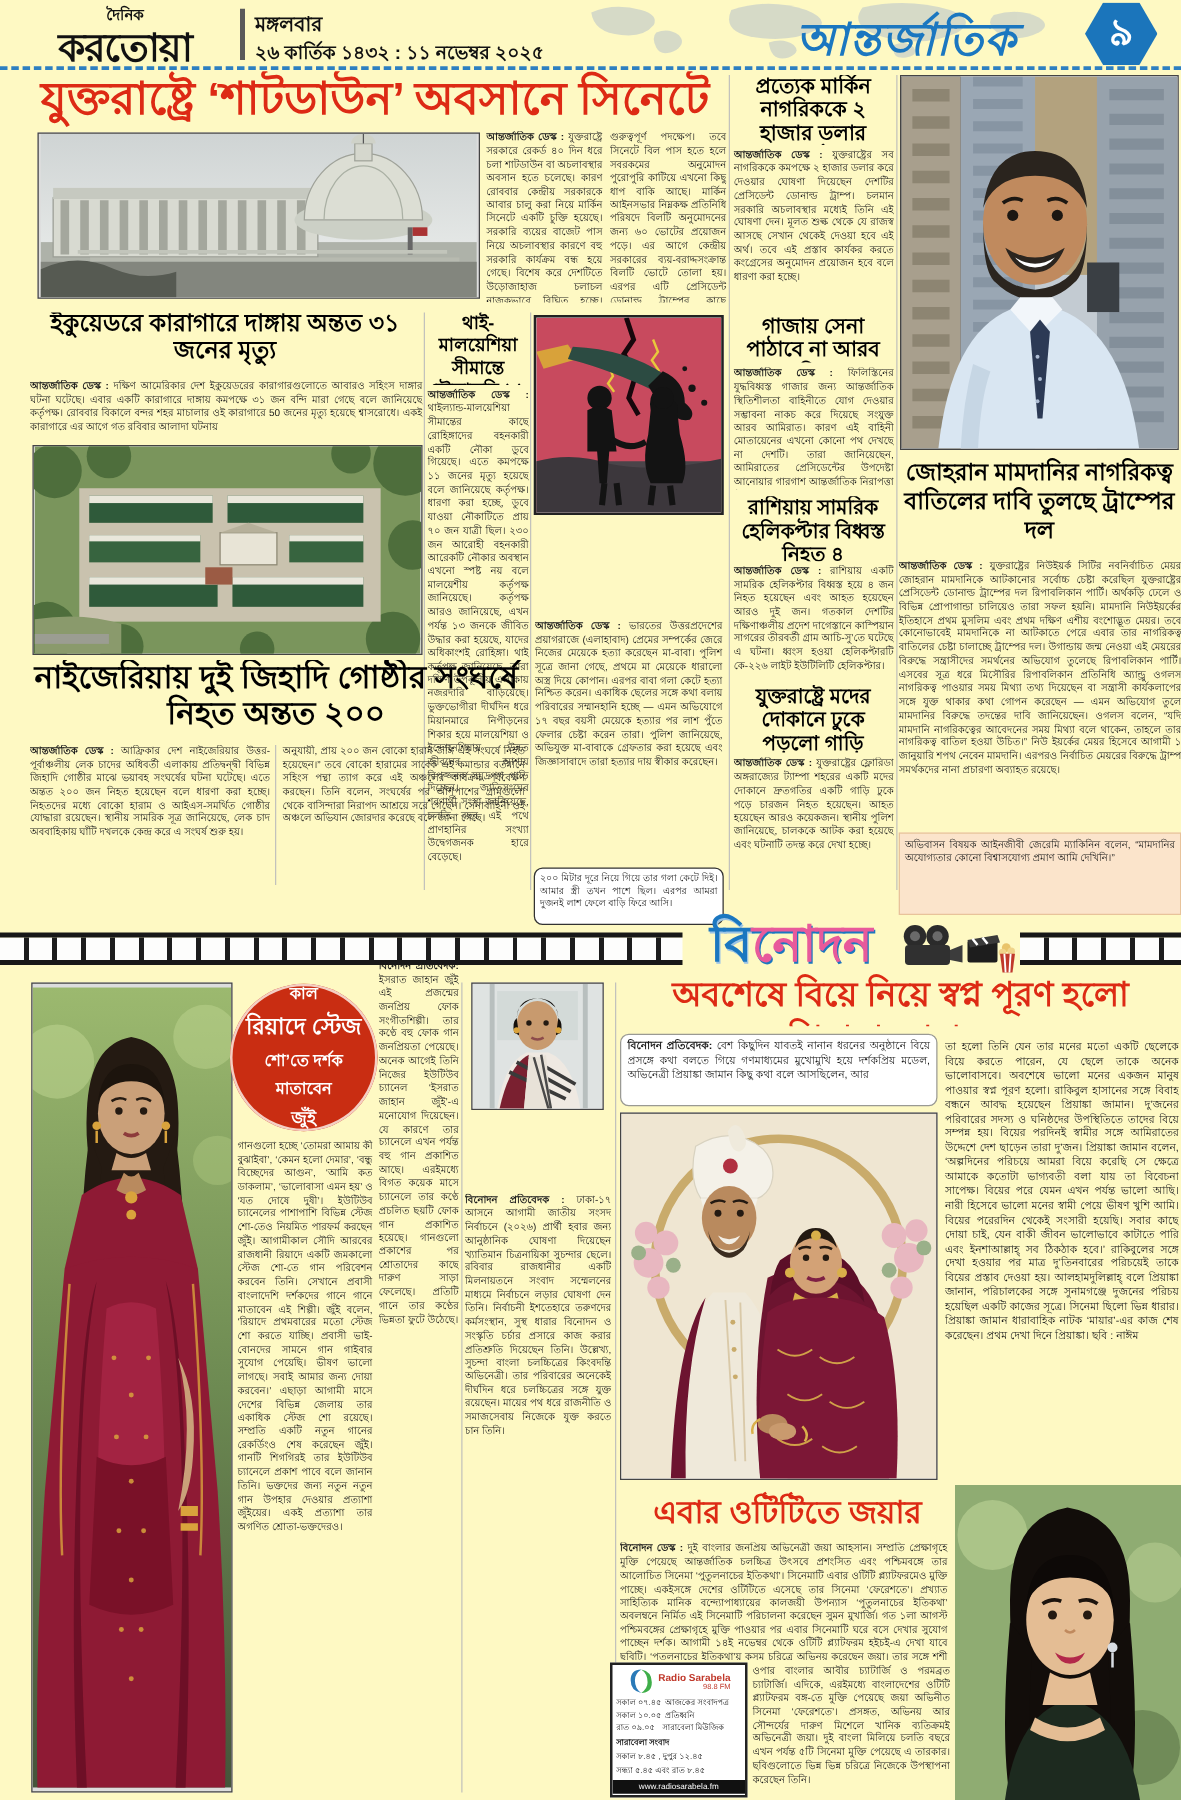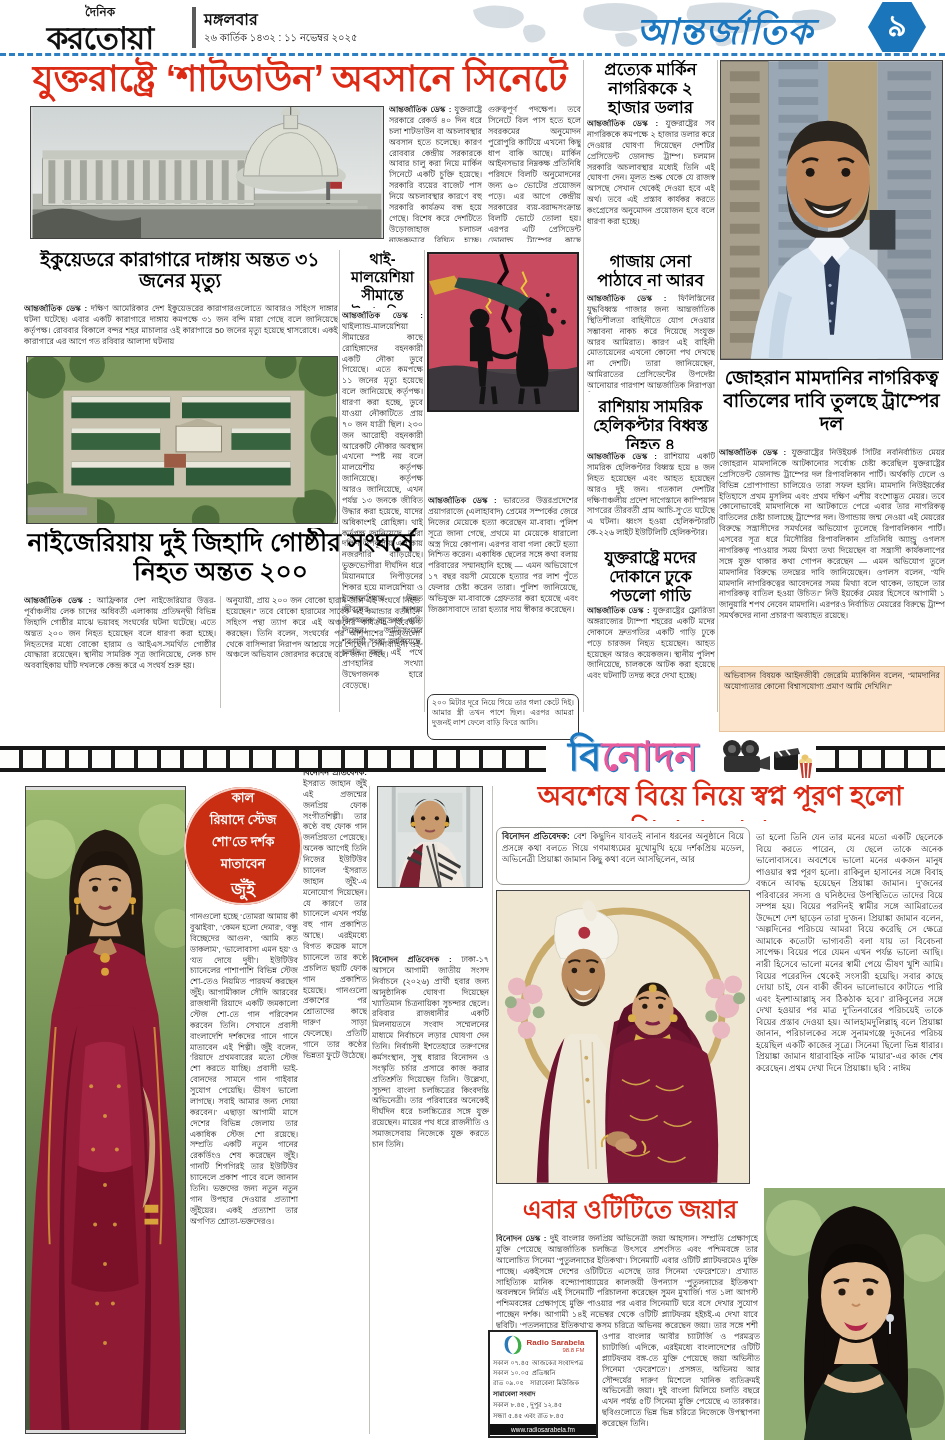--- a/index.html
+++ b/index.html
@@ -1,20 +1,20 @@
 <!DOCTYPE html>
 <html><head>
 <meta charset="utf-8">
 <style>
   * { margin:0; padding:0; box-sizing:border-box; }
   html,body { background:#e8e8e4; }
   body { font-family:"Liberation Sans", sans-serif; }
   #page {
     position:relative; width:945px; height:1440px; margin:0 auto;
-    background:#ffffff; overflow:hidden; color:#111;
+    background:#fef9c3; overflow:hidden; color:#111;
   }
   .abs { position:absolute; }
   .body-text {
     font-size:8px; line-height:1.36; text-align:justify; overflow:hidden; color:#1a1a1a;
   }
   .body-text b { font-weight:800; }
   .hl { font-weight:800; text-align:center; color:#000; overflow:hidden; }
   .hl-red { color:#dd2a14; }
   .vline { width:1px; background:#c2c2bc; }
   .photo { border:1px solid #444; background:#ddd; overflow:hidden; }
@@ -48,21 +48,21 @@
 <body>
 
 <div id="page">
 
   <div class="abs" style="left:14px;top:3px;width:172px;text-align:center;">
     <div style="font-size:12px;font-weight:900;">দৈনিক</div>
     <div class="masthead-name">করতোয়া</div>
   </div>
   <div class="abs" style="left:192px;top:7px;width:4px;height:41px;background:#5a5a5a;"></div>
   <div class="abs" style="left:204px;top:7px;font-size:16px;font-weight:800;">মঙ্গলবার</div>
-  <div class="abs" style="left:204px;top:30px;font-size:10px;font-weight:400;text-align:center;">২৬ কার্তিক ১৪৩২ : ১১ নভেম্বর ২০২৫</div>
+  <div class="abs" style="left:204px;top:30px;font-size:15px;font-weight:700;text-align:center;">২৬ কার্তিক ১৪৩২ : ১১ নভেম্বর ২০২৫</div>
 
   <div class="abs" style="left:465px;top:0;width:400px;height:52px;">
     <svg viewBox="0 0 400 52" style="width:100%;height:100%;">
       <g fill="#b6c2cc" opacity="0.55">
         <path d="M8,10 q18,-8 40,-2 q14,4 10,12 q-8,10 -26,8 q-22,-2 -24,-18z"></path>
         <path d="M60,26 q10,-4 18,2 q6,6 -2,12 q-12,6 -16,-2 q-4,-8 0,-12z"></path>
         <path d="M120,8 q30,-10 60,0 q20,8 8,16 q-20,10 -48,6 q-28,-4 -20,-22z"></path>
         <path d="M150,34 q12,-4 20,2 q6,6 -4,10 q-14,4 -16,-12z"></path>
         <path d="M225,6 q36,-8 70,2 q22,8 6,18 q-26,12 -58,4 q-30,-8 -18,-24z"></path>
         <path d="M250,36 q10,-4 16,2 q4,6 -6,8 q-12,2 -10,-10z"></path>
@@ -343,24 +343,24 @@
           <circle cx="88" cy="520" r="2"></circle>
           <circle cx="80" cy="560" r="2"></circle>
       </g>
       <path d="M118,300 q16,30 12,80 q-2,30 -12,44 q14,-70 0,-124z" fill="#caa079"></path>
       <path d="M120,420 l14,0 l0,8 l-14,0 z M120,434 l14,0 l0,6 l-14,0 z" fill="#d9a33c"></path>
     </svg>
   </div>
 
   <div class="abs badge-circle" style="left:184px;top:787px;width:118px;height:118px;">
     <div style="font-size:13px;">কাল</div>
-    <div style="font-size:13px;">রিয়াদে স্টেজ</div>
+    <div style="font-size:18px;">রিয়াদে স্টেজ</div>
     <div style="font-size:13px;">শো’তে দর্শক</div>
     <div style="font-size:13px;">মাতাবেন</div>
-    <div style="font-size:17px;">জুঁই</div>
+    <div style="font-size:14px;">জুঁই</div>
   </div>
 
   <p class="body-text abs" style="left:303px;top:768px;width:64px;height:647px;">
     <b>বিনোদন প্রতিবেদক:</b>
     <span>ইসরাত জাহান জুঁই এই প্রজন্মের জনপ্রিয় ফোক সংগীতশিল্পী। তার কণ্ঠে বহু ফোক গান জনপ্রিয়তা পেয়েছে। অনেক আগেই তিনি নিজের ইউটিউব চ্যানেল ‘ইসরাত জাহান জুঁই’-এ মনোযোগ দিয়েছেন। যে কারণে তার চ্যানেলে এখন পর্যন্ত বহু গান প্রকাশিত আছে। এরইমধ্যে বিগত কয়েক মাসে চ্যানেলে তার কণ্ঠে প্রচলিত ছয়টি ফোক গান প্রকাশিত হয়েছে। গানগুলো প্রকাশের পর শ্রোতাদের কাছে দারুণ সাড়া ফেলেছে। প্রতিটি গানে তার কণ্ঠের ভিন্নতা ফুটে উঠেছে।</span>
   </p>
   <p class="body-text abs" style="left:190px;top:912px;width:108px;height:522px;">গানগুলো হচ্ছে ‘তোমরা আমায় কী বুঝাইবা’, ‘কেমন হলো দেমার’, ‘বন্ধু বিচ্ছেদের আগুন’, ‘আমি কত ডাকলাম’, ‘ভালোবাসা এমন হয়’ ও ‘যত দোষে দুষী’। ইউটিউব চ্যানেলের পাশাপাশি বিভিন্ন স্টেজ শো-তেও নিয়মিত পারফর্ম করছেন জুঁই। আগামীকাল সৌদি আরবের রাজধানী রিয়াদে একটি জমকালো স্টেজ শো-তে গান পরিবেশন করবেন তিনি। সেখানে প্রবাসী বাংলাদেশি দর্শকদের গানে গানে মাতাবেন এই শিল্পী। জুঁই বলেন, ‘রিয়াদে প্রথমবারের মতো স্টেজ শো করতে যাচ্ছি। প্রবাসী ভাই-বোনদের সামনে গান গাইবার সুযোগ পেয়েছি। ভীষণ ভালো লাগছে। সবাই আমার জন্য দোয়া করবেন।’ এছাড়া আগামী মাসে দেশের বিভিন্ন জেলায় তার একাধিক স্টেজ শো রয়েছে। সম্প্রতি একটি নতুন গানের রেকর্ডিংও শেষ করেছেন জুঁই। গানটি শিগগিরই তার ইউটিউব চ্যানেলে প্রকাশ পাবে বলে জানান তিনি। ভক্তদের জন্য নতুন নতুন গান উপহার দেওয়ার প্রত্যাশা জুঁইয়ের। একই প্রত্যাশা তার অগণিত শ্রোতা-ভক্তদেরও।</p>
 
   <div class="abs vline" style="left:369px;top:786px;height:648px;"></div>
   <div class="abs vline" style="left:492px;top:786px;height:648px;"></div>

